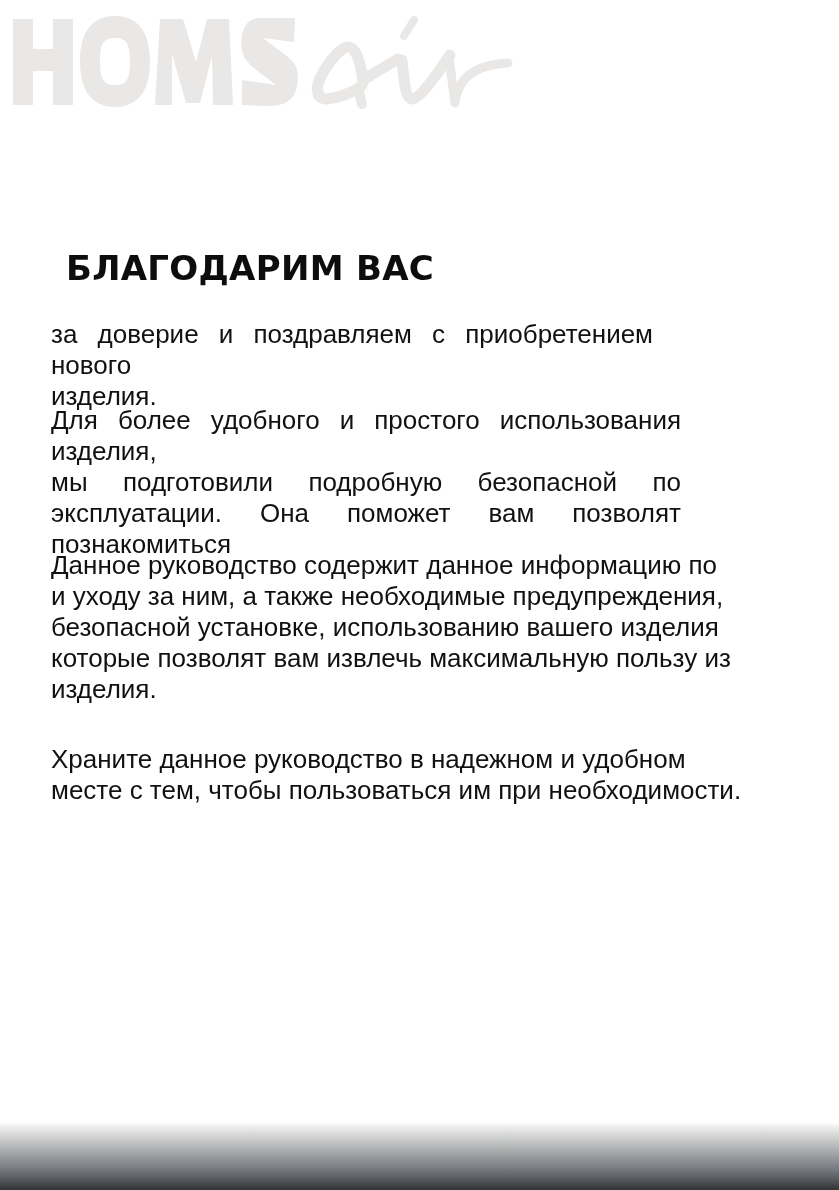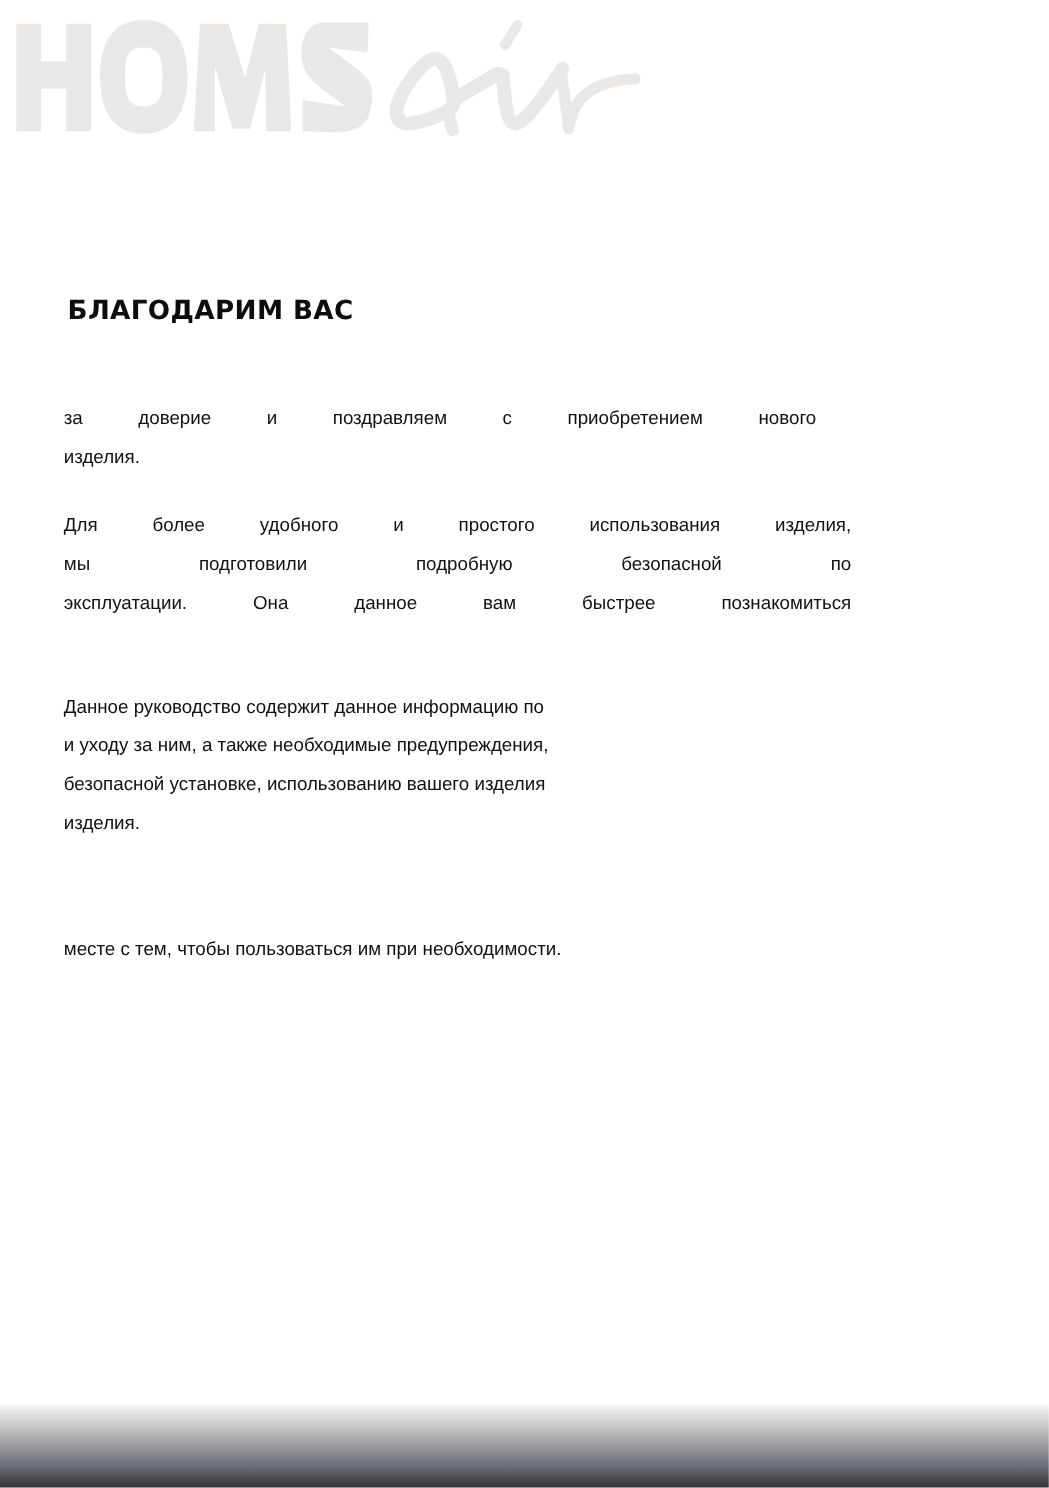--- a/index.html
+++ b/index.html
@@ -22,36 +22,36 @@
       width: 839px;
       height: 120px;
     }
     .logo svg {
       display: block;
     }
     .heading {
       position: absolute;
       left: 50px;
       top: 232px;
-      margin: 4px;
+      margin: 16px;
       font-family: "DejaVu Sans", "Liberation Sans", sans-serif;
       font-weight: bold;
-      font-size: 21px;
+      font-size: 34px;
       letter-spacing: 0.3px;
       color: #0d0d0d;
       white-space: nowrap;
       text-align: center;
     }
     .para {
       position: absolute;
       left: 51px;
       width: 630px;
       margin: 0;
       font-family: "Liberation Sans", "DejaVu Sans", sans-serif;
-      font-size: 15px;
+      font-size: 26px;
       line-height: 31px;
       color: #111111;
     }
     .para .line {
       display: block;
       white-space: nowrap;
     }
     .para .line.justify {
       text-align: justify;
       text-align-last: justify;
@@ -105,27 +105,29 @@
 <h1 class="heading">БЛАГОДАРИМ ВАС</h1>
 
 <div class="para" id="p1">
   <span class="line justify" style="width:602px;">за доверие и поздравляем с приобретением нового</span>
   <span class="line">изделия.</span>
 </div>
 
 <div class="para" id="p2">
   <span class="line justify">Для более удобного и простого использования изделия,</span>
   <span class="line justify">мы подготовили подробную безопасной по</span>
-  <span class="line justify">эксплуатации. Она данное вам быстрее познакомиться</span>
+  <span class="line justify">эксплуатации. Она поможет вам позволят познакомиться</span>
 </div>
 
 <div class="para" id="p3">
   <span class="line">Данное руководство содержит данное информацию по</span>
   <span class="line">и уходу за ним, а также необходимые предупреждения,</span>
   <span class="line">безопасной установке, использованию вашего изделия</span>
+  <span class="line">которые позволят вам извлечь максимальную пользу из</span>
   <span class="line">изделия.</span>
 </div>
 
 <div class="para" id="p4">
+  <span class="line">Храните данное руководство в надежном и удобном</span>
   <span class="line">месте с тем, чтобы пользоваться им при необходимости.</span>
 </div>
 
 <div class="footer-band"></div>
 
 </body></html>

